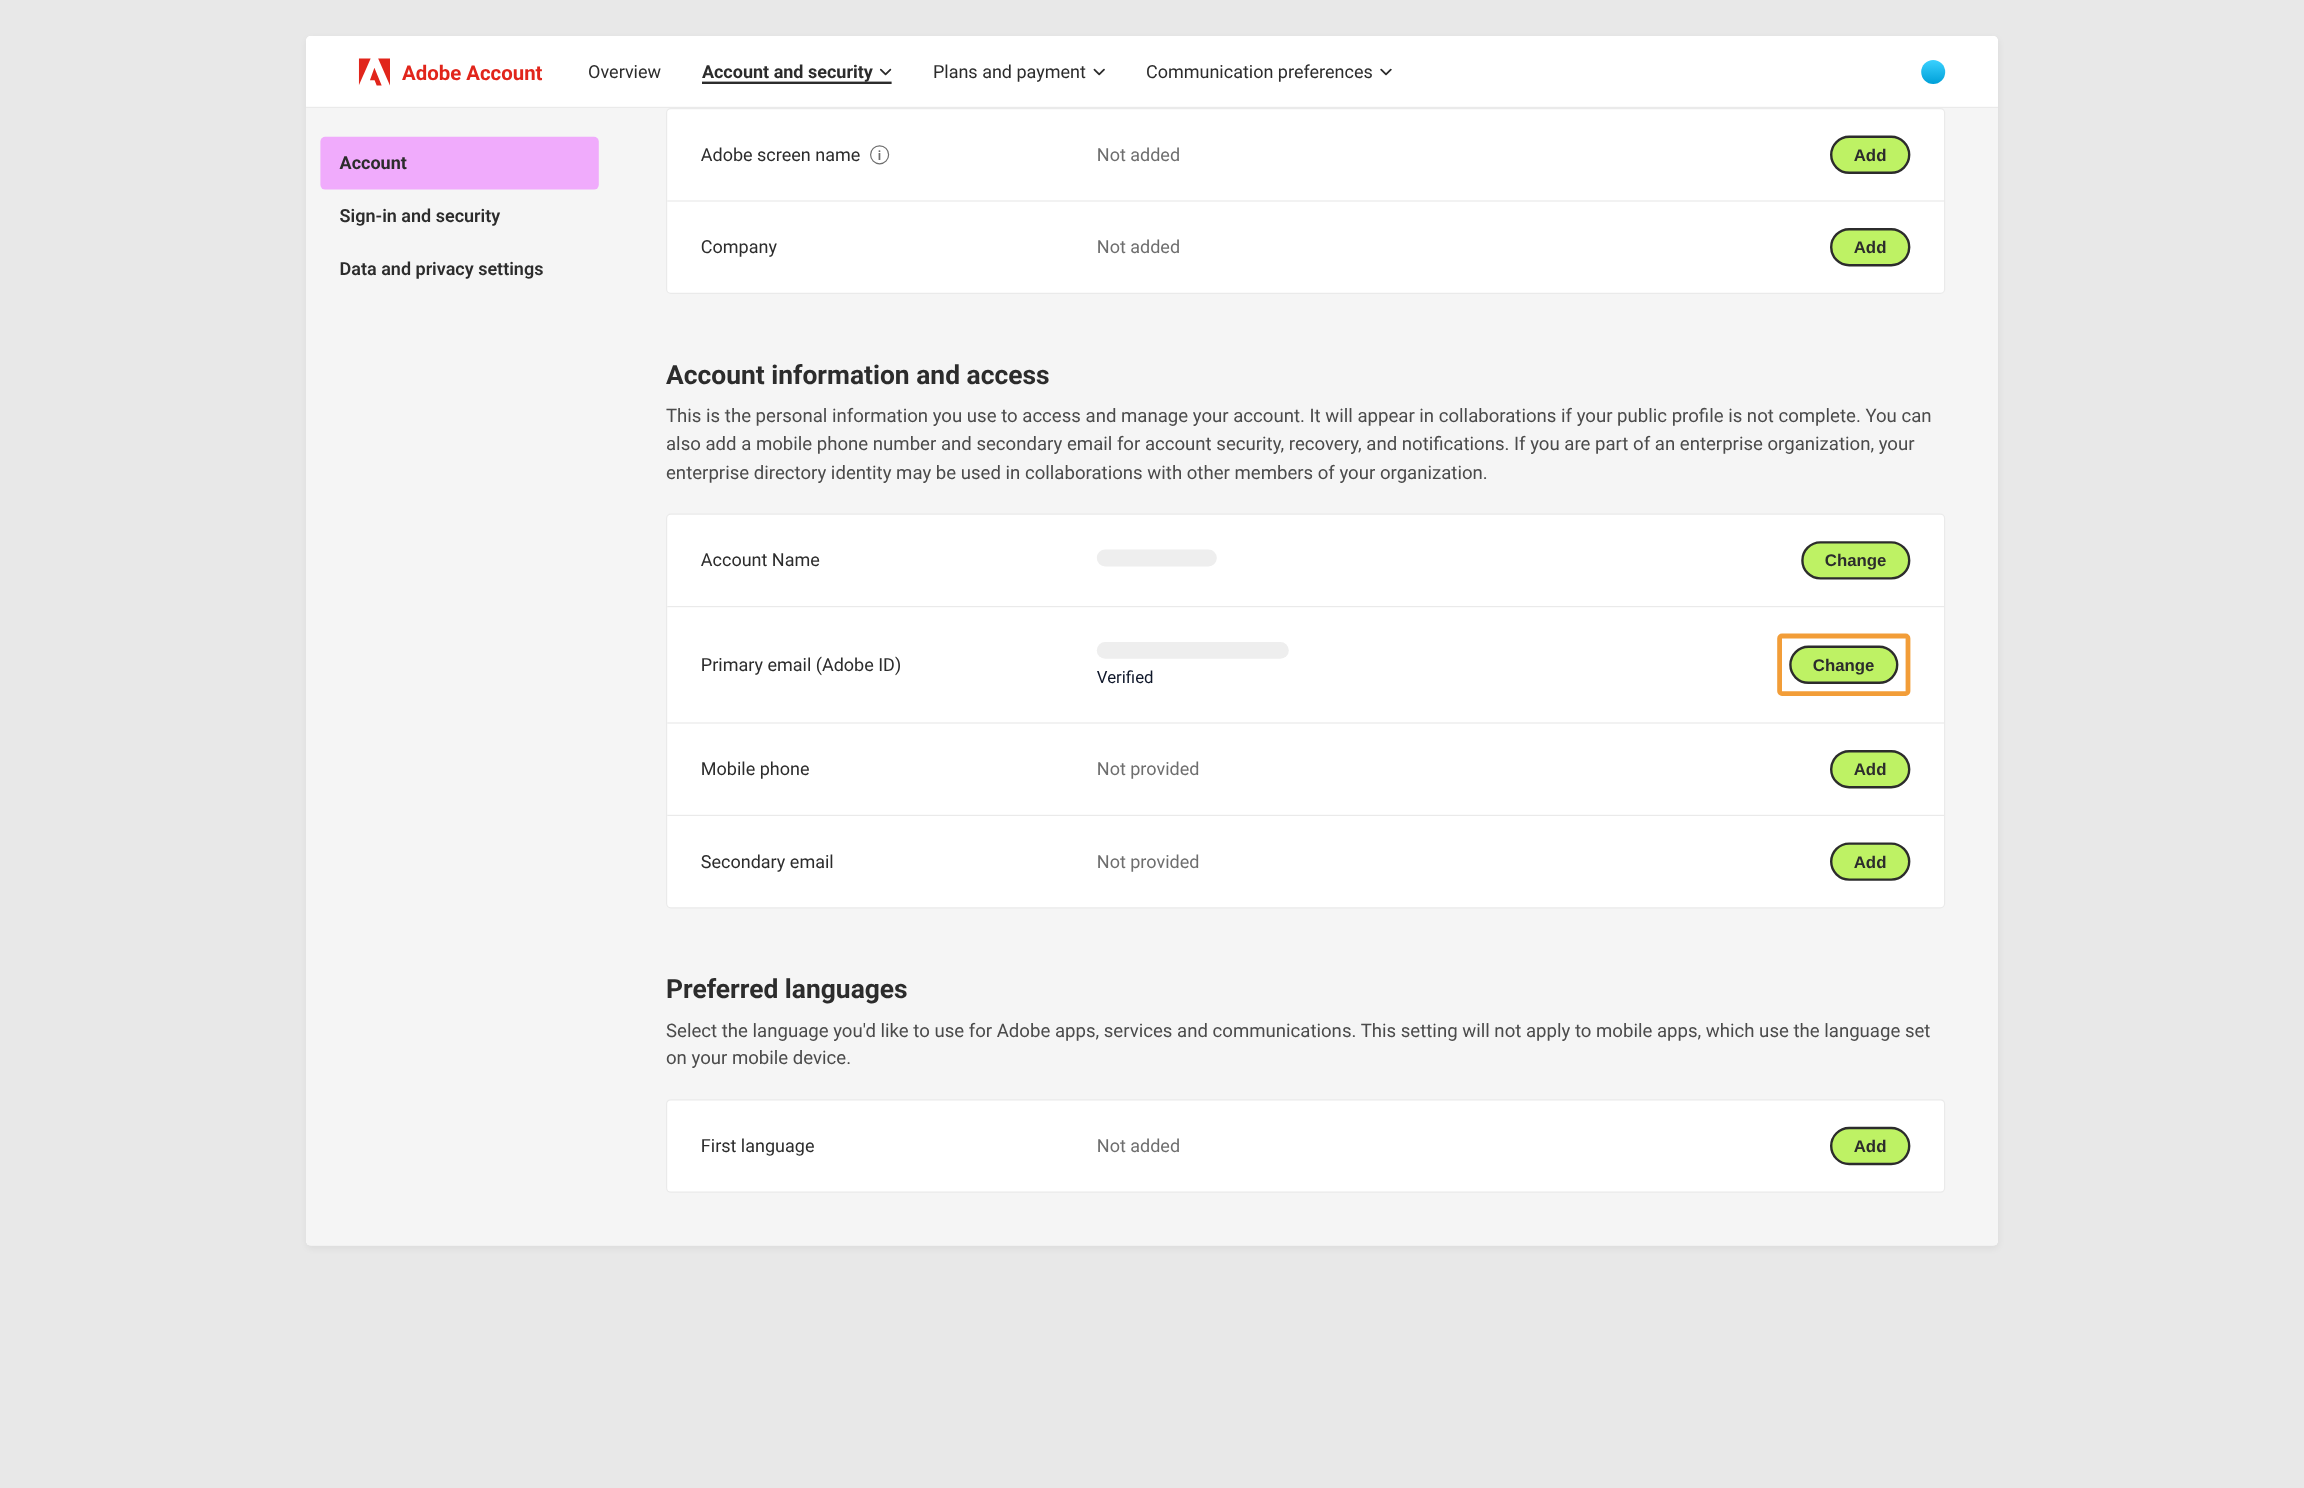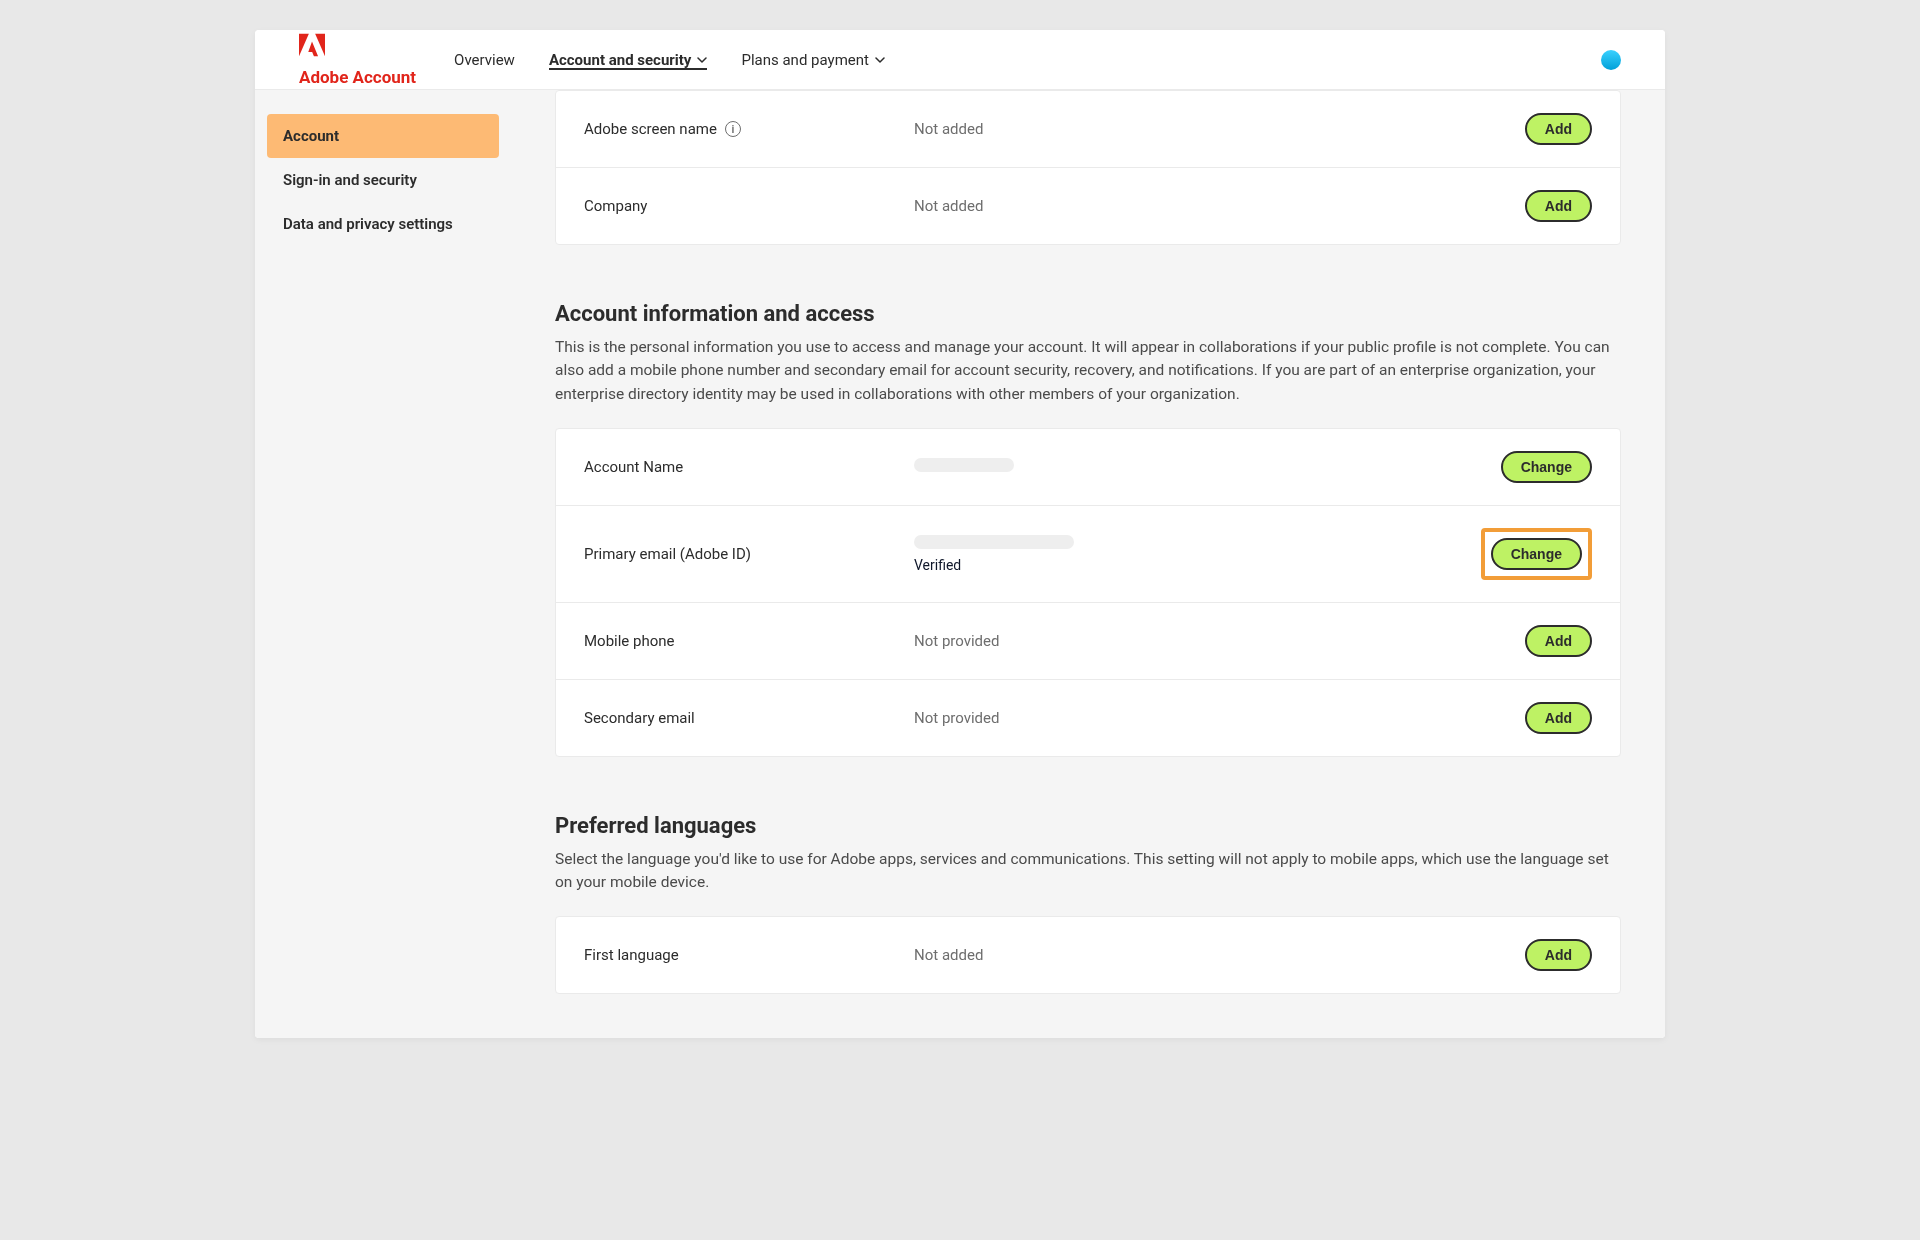--- a/index.html
+++ b/index.html
@@ -2,37 +2,37 @@
 <html><head>
 <meta charset="utf-8">
 <style>
   * { box-sizing: border-box; margin: 0; padding: 0; }
   body { font-family: -apple-system, BlinkMacSystemFont, "Segoe UI", Roboto, Helvetica, Arial, sans-serif; background: #e8e8e8; color: #2c2c2c; }
   .canvas { width: 1410px; margin: 0 auto; }
   .frame { background: #fff; margin: 30px 0; border-radius: 4px; overflow: hidden; box-shadow: 0 2px 6px rgba(0,0,0,0.05); }
 
   
   .header { display: flex; align-items: center; padding: 0 44px; border-bottom: 1px solid #eaeaea; height: 60px; background: #fff; }
-  .logo-wrap { display: flex; align-items: flex-start; gap: 10px; margin-right: 38px; cursor: pointer; flex-direction: column; }
+  .logo-wrap { display: flex; align-items: flex-end; gap: 10px; margin-right: 38px; cursor: pointer; }
   .logo-icon { width: 26px; height: 24px; }
   .logo-text { color: #e1251b; font-weight: 700; font-size: 17px; }
   .nav { display: flex; align-items: center; gap: 34px; height: 100%; }
   .nav-item { display: flex; align-items: center; font-size: 15px; color: #2c2c2c; cursor: pointer; position: relative; gap: 6px; }
   .nav-item.active { font-weight: 700; }
   .nav-item.active::after { content: ""; position: absolute; left: 0; right: 0; bottom: -1px; height: 2px; background: #2c2c2c; }
   .chevron { width: 10px; height: 10px; display: inline-block; }
   .chevron svg { display: block; }
   .header-spacer { flex: 1; }
   .avatar { width: 20px; height: 20px; border-radius: 50%; background: linear-gradient(180deg,#3ad1ff 0%,#00a0d8 100%); cursor: pointer; }
 
   
   .body { display: flex; background: #f5f5f5; min-height: 770px; }
   .sidebar { width: 256px; padding: 24px 12px; }
   .side-item { padding: 13px 16px; font-size: 15px; color: #2c2c2c; cursor: pointer; border-radius: 4px; font-weight: 600; }
-  .side-item.active { background: #fdba74; font-weight: 700; }
+  .side-item.active { background: #f0abfc; font-weight: 700; }
 
   .main { flex: 1; padding: 0 44px 44px 44px; }
 
   .card { background: #fff; border: 1px solid #eaeaea; border-radius: 4px; }
   .row { display: flex; align-items: center; padding: 22px 28px; border-bottom: 1px solid #eaeaea; }
   .row:last-child { border-bottom: none; }
   .row-label { width: 330px; font-size: 15px; color: #2c2c2c; display: flex; align-items: center; gap: 8px; }
   .row-value { flex: 1; font-size: 15px; color: #6e6e6e; }
   .row-value .italic { }
   .row-value .redacted { display: inline-block; height: 14px; background: #eeeeee; border-radius: 7px; }
@@ -71,20 +71,28 @@
           <div class="nav-item active">
             <span>Account and security</span>
             <span class="chevron">
               <svg viewBox="0 0 10 10" width="10" height="10">
                 <path d="M1 3 L5 7 L9 3" stroke="#2c2c2c" stroke-width="1.5" fill="none" stroke-linecap="round" stroke-linejoin="round"></path>
               </svg>
             </span>
           </div>
           <div class="nav-item">
             <span>Plans and payment</span>
+            <span class="chevron">
+              <svg viewBox="0 0 10 10" width="10" height="10">
+                <path d="M1 3 L5 7 L9 3" stroke="#2c2c2c" stroke-width="1.5" fill="none" stroke-linecap="round" stroke-linejoin="round"></path>
+              </svg>
+            </span>
+          </div>
+          <div class="nav-item">
+            <span>Communication preferences</span>
             <span class="chevron">
               <svg viewBox="0 0 10 10" width="10" height="10">
                 <path d="M1 3 L5 7 L9 3" stroke="#2c2c2c" stroke-width="1.5" fill="none" stroke-linecap="round" stroke-linejoin="round"></path>
               </svg>
             </span>
           </div>
         </div>
       <div class="header-spacer"></div>
       <div class="avatar"></div>
     </div>

